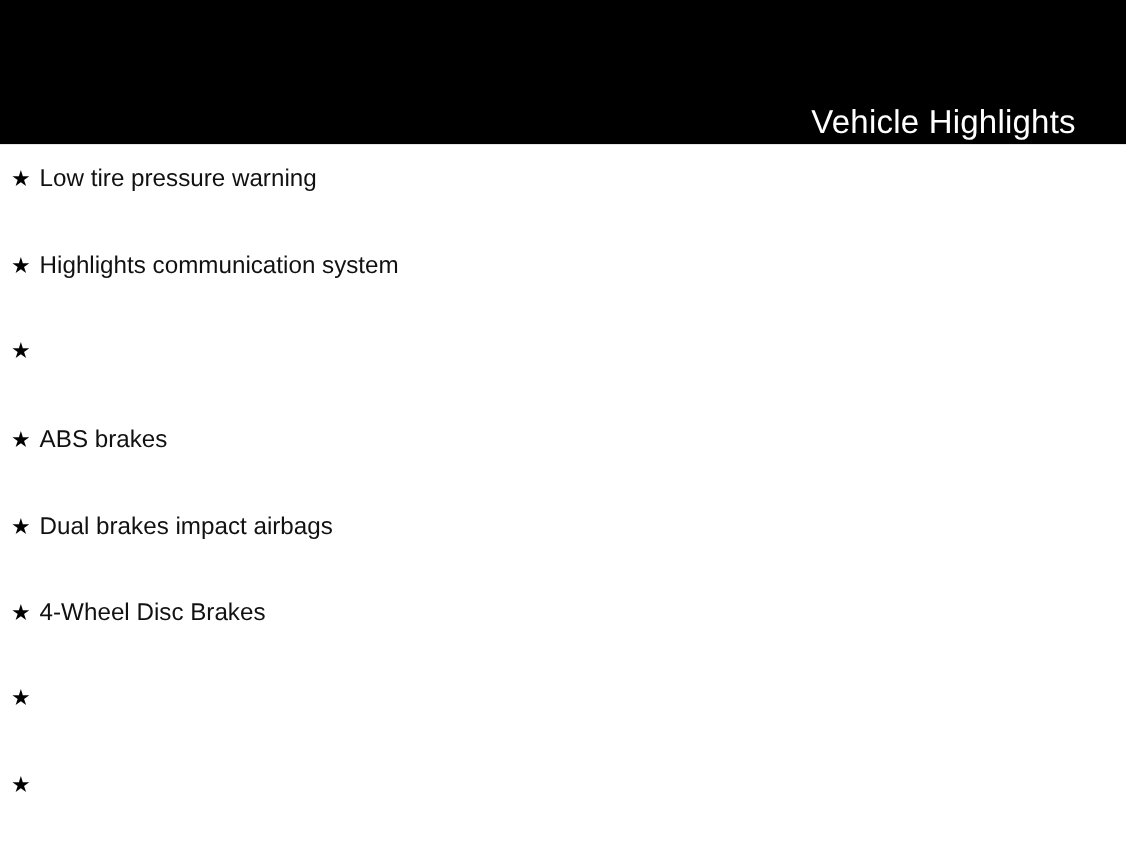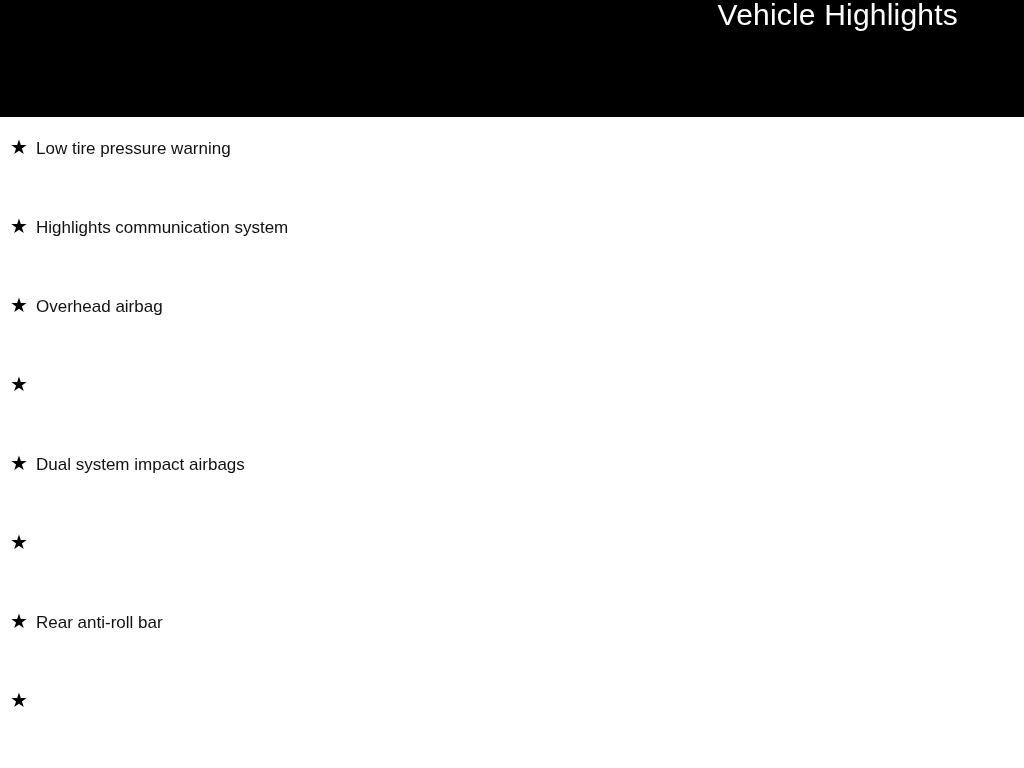--- a/index.html
+++ b/index.html
@@ -14,27 +14,27 @@
     overflow: hidden;
   }
   .page {
     position: relative;
     width: 1024px;
     height: 768px;
     background: #ffffff;
   }
   .header-bar {
     width: 100%;
-    height: 117px;
+    height: 131px;
     background: #000000;
     display: flex;
-    align-items: flex-start;
+    align-items: flex-end;
     justify-content: flex-end;
     box-sizing: border-box;
-    padding-right: 66px;
+    padding-right: 46px;
   }
   .header-title {
     color: #ffffff;
     font-size: 30px;
     font-weight: normal;
     letter-spacing: 0.2px;
     line-height: 1;
     padding-bottom: 4px;
   }
   .highlights-list {
@@ -54,21 +54,21 @@
     display: inline-block;
     width: 26px;
     color: #000000;
     font-size: 20px;
     line-height: 1;
     flex: 0 0 auto;
     text-align: left;
   }
   .item-label {
     color: #111111;
-    font-size: 17px;
+    font-size: 22px;
     line-height: 1;
     white-space: nowrap;
   }
 </style>
 </head>
 <body>
 
 <div class="page">
 
   <div class="header-bar">
@@ -82,39 +82,39 @@
       <span class="item-label">Low tire pressure warning</span>
     </li>
 
     <li class="highlight-item">
       <span class="star-icon">★</span>
       <span class="item-label">Highlights communication system</span>
     </li>
 
     <li class="highlight-item">
       <span class="star-icon">★</span>
-      <span class="item-label">Overhead airbag</span>
     </li>
 
     <li class="highlight-item">
       <span class="star-icon">★</span>
+      <span class="item-label">ABS brakes</span>
     </li>
 
     <li class="highlight-item">
       <span class="star-icon">★</span>
-      <span class="item-label">Dual system impact airbags</span>
+      <span class="item-label">Dual brakes impact airbags</span>
     </li>
 
     <li class="highlight-item">
       <span class="star-icon">★</span>
+      <span class="item-label">4-Wheel Disc Brakes</span>
     </li>
 
     <li class="highlight-item">
       <span class="star-icon">★</span>
-      <span class="item-label">Rear anti-roll bar</span>
     </li>
 
     <li class="highlight-item">
       <span class="star-icon">★</span>
     </li>
 
   </ul>
 
 </div>
 

